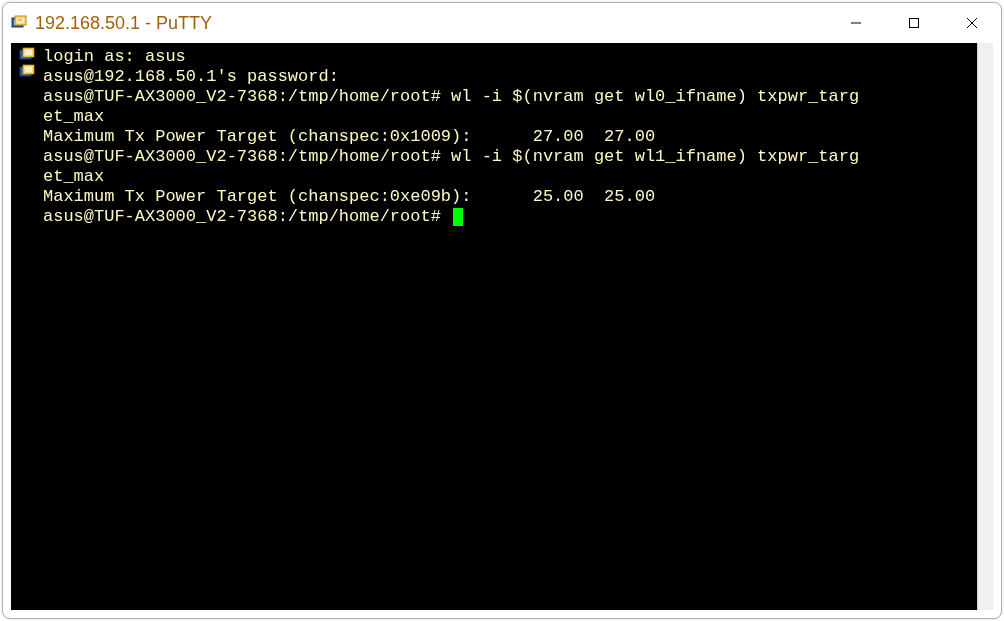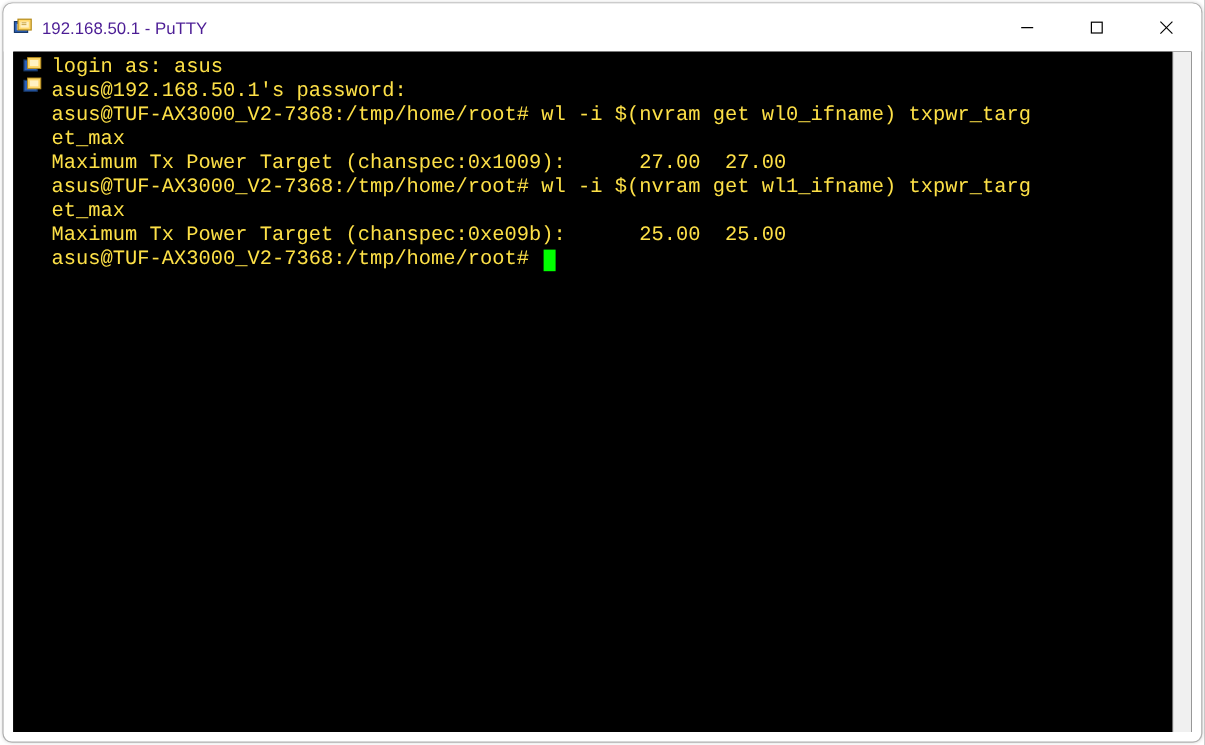--- a/index.html
+++ b/index.html
@@ -40,22 +40,22 @@
       height: 16px;
       margin-right: 8px;
       display: flex;
       align-items: center;
       justify-content: center;
     }
     .putty-icon-svg {
       display: block;
     }
     .title-text {
-      font-size: 14px;
-      color: #4c1d95;
+      font-size: 18px;
+      color: #a16207;
       flex: 1;
     }
     .window-controls {
       display: flex;
       height: 100%;
     }
     .win-btn {
       width: 58px;
       height: 40px;
       display: flex;
@@ -86,21 +86,21 @@
       align-items: center;
     }
     .gutter-icon {
       width: 16px;
       height: 16px;
       margin-bottom: 1px;
     }
     .terminal-content {
       flex: 1;
       background: #000000;
-      color: #fde047;
+      color: #fef9c3;
       font-family: 'Consolas', 'Courier New', monospace;
       font-size: 17px;
       line-height: 20px;
       padding: 4px 0 0 0;
       white-space: pre-wrap;
       word-break: break-all;
       position: relative;
     }
     .terminal-line {
       display: block;

